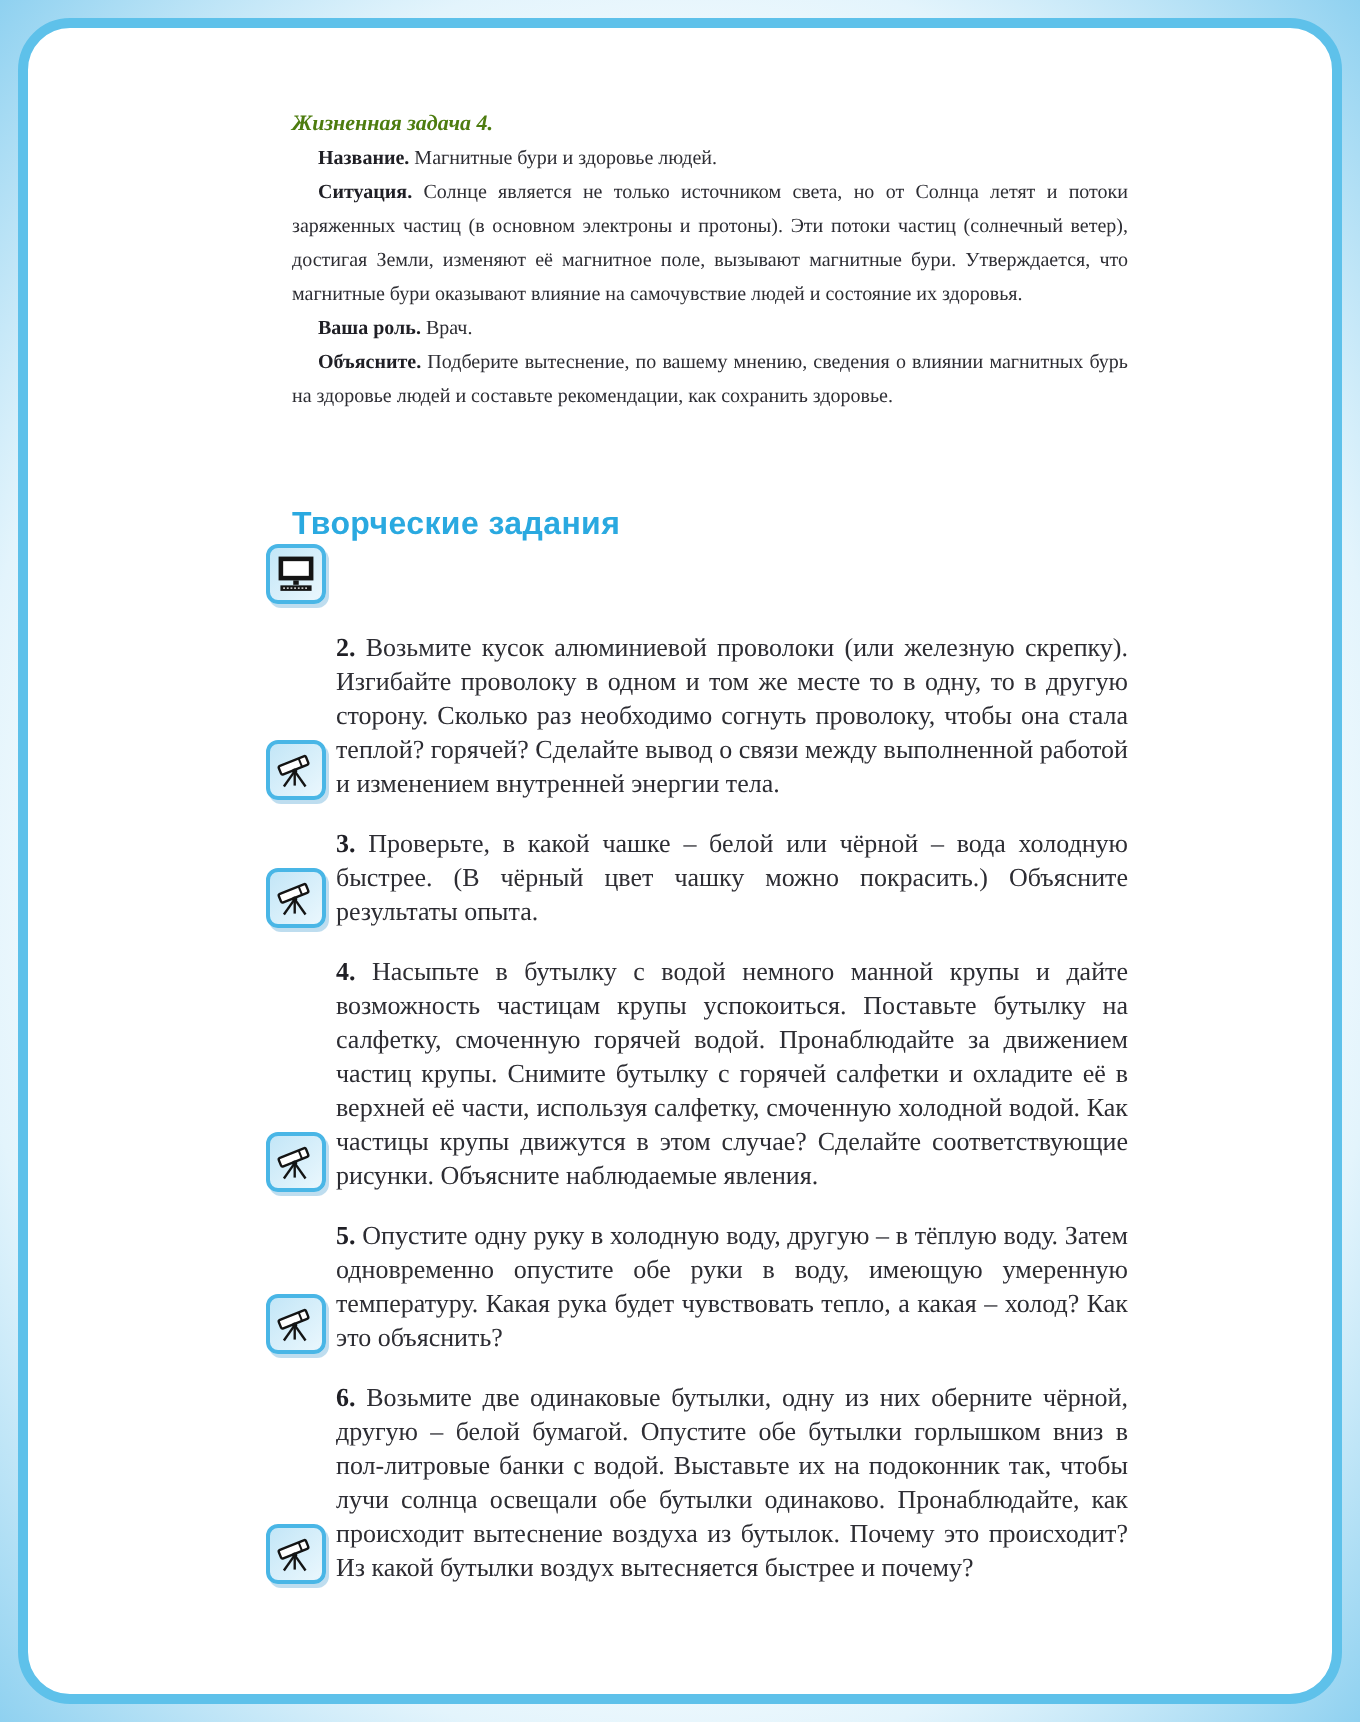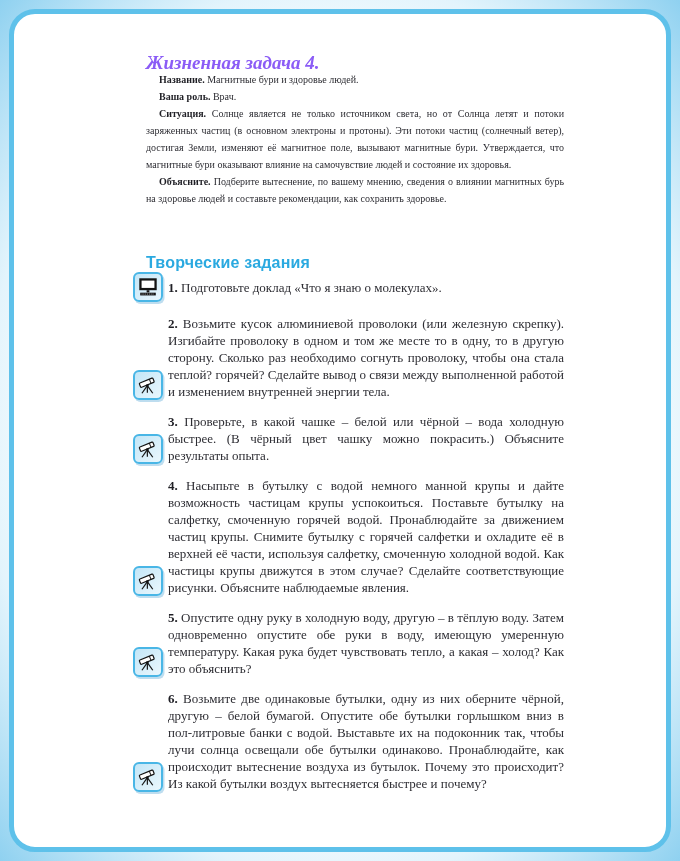--- a/index.html
+++ b/index.html
@@ -17,23 +17,23 @@
     border: 5px solid #5ec1ea;
     border-radius: 26px;
     padding: 40px 102px 26px 132px;
     display: flex;
     flex-direction: column;
     color: #2d2d33;
   }
   .life-task-title {
     font-weight: bold;
     font-style: italic;
-    font-size: 19px;
+    font-size: 11px;
     line-height: 17px;
-    color: #8b5cf6;
+    color: #4d7c0f;
   }
   .para {
     font-size: 10px;
     line-height: 17px;
     text-align: justify;
     text-indent: 13px;
   }
   .para b { color: #1f1f25; }
   .para b::after { content: "\00a0"; }
   .section-heading {
@@ -77,44 +77,41 @@
 <body>
 
 <div class="page-card">
 
   <div class="life-task-title">Жизненная задача 4.</div>
 
   <p class="para">
     <b>Название.</b><span>Магнитные бури и здоровье людей.</span>
   </p>
   <p class="para">
+    <b>Ситуация.</b><span>Солнце является не только источником света, но от Солнца летят и потоки заряженных частиц (в основном электроны и протоны). Эти потоки частиц (солнечный ветер), достигая Земли, изменяют её магнитное поле, вызывают магнитные бури. Утверждается, что магнитные бури оказывают влияние на самочувствие людей и состояние их здоровья.</span>
+  </p>
+  <p class="para">
     <b>Ваша роль.</b><span>Врач.</span>
-  </p>
-  <p class="para">
-    <b>Ситуация.</b><span>Солнце является не только источником света, но от Солнца летят и потоки заряженных частиц (в основном электроны и протоны). Эти потоки частиц (солнечный ветер), достигая Земли, изменяют её магнитное поле, вызывают магнитные бури. Утверждается, что магнитные бури оказывают влияние на самочувствие людей и состояние их здоровья.</span>
   </p>
   <p class="para">
     <b>Объясните.</b><span>Подберите вытеснение, по вашему мнению, сведения о влиянии магнитных бурь на здоровье людей и составьте рекомендации, как сохранить здоровье.</span>
   </p>
 
   <div class="section-heading">Творческие задания</div>
 
   <div class="task single">
     <span class="icon-box">
       <svg width="22" height="22" viewBox="0 0 24 24">
         <rect x="2.5" y="2.5" width="19" height="13" fill="#141414"></rect>
         <rect x="5" y="5" width="14" height="8" fill="#ffffff"></rect>
         <rect x="10.5" y="15.5" width="3" height="2.4" fill="#141414"></rect>
         <rect x="3.5" y="18.2" width="17" height="3" fill="#141414"></rect>
         <line x1="5" y1="19.7" x2="19" y2="19.7" stroke="#ffffff" stroke-width="0.7" stroke-dasharray="1,1"></line>
       </svg>
     </span>
-    <p class="task-text">
-      <b>1.</b><span>Подготовьте доклад «Что я знаю о молекулах».</span>
-    </p>
   </div>
 
   <div class="task">
     <span class="icon-box">
       <svg width="22" height="22" viewBox="0 0 24 24">
         <g transform="rotate(-22 11 9)">
           <rect x="2.5" y="6.8" width="16" height="5" rx="1" fill="#ffffff" stroke="#141414" stroke-width="1.3"></rect>
           <line x1="14.5" y1="6.8" x2="14.5" y2="11.8" stroke="#141414" stroke-width="1.1"></line>
         </g>
         <circle cx="11.3" cy="12.6" r="1.4" fill="#141414"></circle>

